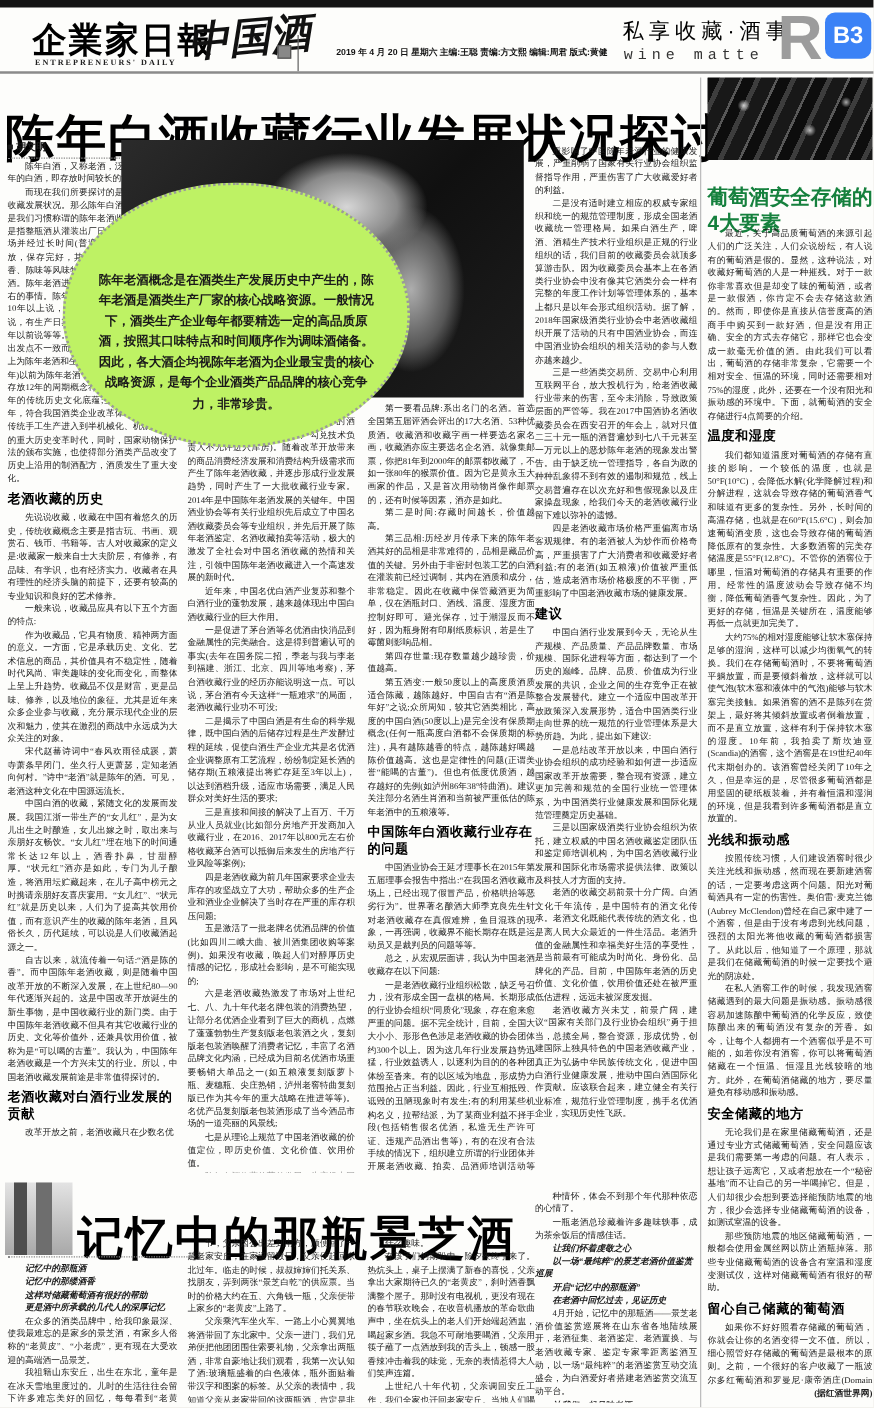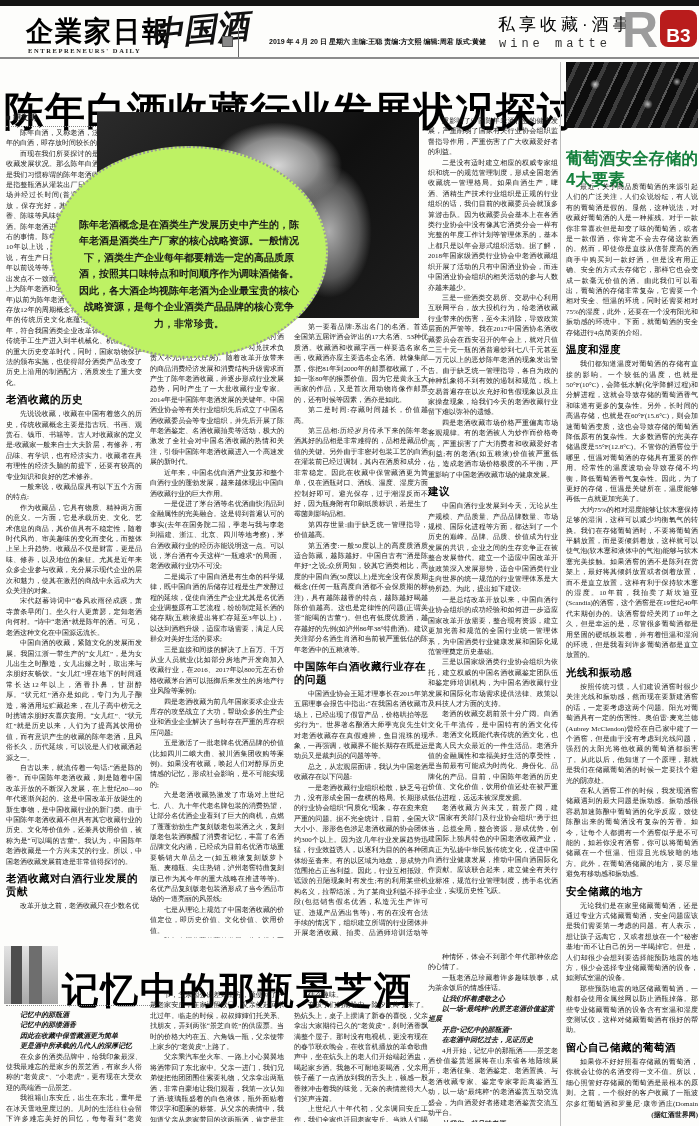--- a/index.html
+++ b/index.html
@@ -16,22 +16,22 @@
   .seal{left:222px;top:36px;width:9px;height:9px;border:1px solid #555;background:#888;}
   .logo-vline{left:238px;top:28px;width:1px;height:29px;background:#666;}
   .dateline{left:240px;top:37px;width:275px;font-size:7px;font-weight:bold;color:#111;
             font-family:"Liberation Sans",sans-serif;text-align:center;}
   .section-title{left:498px;top:13px;font-family:"Liberation Sans",sans-serif;font-weight:400;
                  font-size:17px;letter-spacing:4px;color:#000;}
   .section-en{left:499px;top:37px;font-family:"Liberation Mono","DejaVu Sans Mono",monospace;
               font-size:12px;letter-spacing:4px;color:#333;font-weight:normal;}
   .big-r{left:622px;top:5px;font-family:"Liberation Sans",sans-serif;font-weight:900;
          font-size:50px;color:#9c9c9c;line-height:50px;}
-  .page-badge{left:660px;top:10px;width:37px;height:37px;background:#b91c1c;border-radius:8px;
-              display:flex;align-items:flex-end;justify-content:center;}
+  .page-badge{left:660px;top:10px;width:37px;height:37px;background:#3b82f6;border-radius:8px;
+              display:flex;align-items:center;justify-content:center;}
   .page-badge span{font-family:"Liberation Sans",sans-serif;font-weight:900;font-size:19px;color:#fff;}
   .header-rule{left:0;top:57px;width:699px;height:2px;background:#8b8b8b;}
   
   .headline{left:4px;top:61px;width:554px;font-family:"Liberation Sans",sans-serif;font-weight:900;
             font-size:40px;letter-spacing:1px;line-height:46px;color:#000;white-space:nowrap;}
   .byline{left:6px;top:112px;width:154px;font-size:8px;font-weight:bold;
           font-family:"Liberation Sans",sans-serif;border-bottom:1px dotted #888;padding-bottom:3px;}
   .photo-main{left:97px;top:112px;width:322px;height:206px;z-index:2;
      background:
        radial-gradient(ellipse 90px 60px at 56% 26%, #d6d6d6 0%, #8a8a8a 45%, rgba(0,0,0,0) 72%),
@@ -127,21 +127,21 @@
       <p class="b-p">四是老酒收藏为前几年国家要求企业去库存的攻坚战立了大功，帮助众多的生产企业和酒业企业解决了当时存在严重的库存积压问题;</p>
       <p class="b-p">五是激活了一批老牌名优酒品牌的价值(比如四川二峨大曲、被川酒集团收购等案例)。如果没有收藏，唤起人们对醇厚历史情感的记忆，形成社会影响，是不可能实现的;</p>
       <p class="b-p">六是老酒收藏热激发了市场对上世纪七、八、九十年代老名牌包装的消费热望，让部分名优酒企业看到了巨大的商机，点燃了蓬蓬勃勃生产复刻版老包装酒之火，复刻版老包装酒唤醒了消费者记忆，丰富了名酒品牌文化内涵，已经成为目前名优酒市场重要畅销大单品之一(如五粮液复刻版萝卜瓶、麦穗瓶、尖庄热销，泸州老窖特曲复刻版已作为其今年的重大战略在推进等等)。名优产品复刻版老包装酒形成了当今酒品市场的一道亮丽的风景线;</p>
       <p class="b-p">七是从理论上规范了中国老酒收藏的价值定位，即历史价值、文化价值、饮用价值。</p>
       <p class="b-p">陈年白酒收藏的蓬勃发展，为宏扬中国酒文化、提高中国白酒的品牌高度和美誉度作出了巨大贡献，并得到了社会的普遍认可。</p>
     </div>
   <div class="abs col col-3">
       <p class="b-p">第一要看品牌:系出名门的名酒。首选全国第五届评酒会评出的17大名酒、53种优质酒。收藏酒和收藏字画一样要选名家名画，收藏酒亦应主要选名企名酒。就像集邮票，你把81年到2000年的邮票都收藏了，不如一张80年的猴票价值。因为它是黄永玉大画家的作品，又是首次用动物肖像作邮票的，还有时候等因素，酒亦是如此。</p>
       <p class="b-p">第二是时间:存藏时间越长，价值越高。</p>
       <p class="b-p">第三品相:历经岁月传承下来的陈年老酒其好的品相是非常难得的，品相是藏品价值的关键。另外由于非密封包装工艺的白酒在灌装前已经过调制，其内在酒质和成分，非常稳定。因此在收藏中保管藏酒更为简单，仅在酒瓶封口、酒线、温度、湿度方面控制好即可。避光保存，过于潮湿反而不好，因为瓶身附有印刷纸质标识，若是生了霉菌则影响品相。</p>
-      <p class="b-p">第四存世量:由于缺乏统一管理指导，价值越高。</p>
+      <p class="b-p">第四存世量:现存数量越少越珍贵，价值越高。</p>
       <p class="b-p">第五酒变:一般50度以上的高度质酒质适合陈藏，越陈越好。中国自古有“酒是陈年好”之说;众所周知，较其它酒类相比，高度的中国白酒(50度以上)是完全没有保质期概念(任何一瓶高度白酒都不会保质期的标注)，具有越陈越香的特点，越陈越好喝越陈价值越高。这也是定律性的问题(正谓美誉“能喝的古董”)。但也有低度优质酒，越存越好的先例(如泸州86年38°特曲酒)。建议关注部分名酒生肖酒和当前被严重低估的陈年老酒中的五粮液等。</p>
       <h3 class="b-h">中国陈年白酒收藏行业存在的问题</h3>
       <p class="b-p">中国酒业协会王延才理事长在2015年第五届理事会报告中指出:“在我国名酒收藏市场上，已经出现了假冒产品，价格哄抬等恶劣行为”。世界著名酿酒大师季克良先生针对老酒收藏存在真假难辨，鱼目混珠的现象，一再强调，收藏界不能长期存在既是运动员又是裁判员的问题等等。</p>
       <p class="b-p">总之，从宏观层面讲，我认为中国老酒收藏存在以下问题:</p>
       <p class="b-p">一是老酒收藏行业组织松散，缺乏号召力，没有形成全国一盘棋的格局。长期形成的行业协会组织“同质化”现象，存在愈来愈严重的问题。据不完全统计，目前，全国大大小小、形形色色涉足老酒收藏的协会团体约300个以上。因为这几年行业发展趋势迅猛，行业效益诱人，以逐利为目的的各种团体纷至沓来。有的以区域为地盘，形成势力范围抢占正当利益。因此，行业互相抵毁、诋毁的丑陋现象时有发生;有的利用某些机构名义，拉帮结派，为了某商业利益不择手段(包括销售假名优酒，私造无生产许可证、违规产品酒出售等)，有的在没有合法手续的情况下，组织建立所谓的行业团体并开展老酒收藏、拍卖、品酒师培训活动等等。整个行业充斥着比当年更加严峻的乱象。这些非法的、不规范的行为严</p>
     </div>
   <div class="abs col col-4">
       <p class="b-p">重影响了中国陈年老酒行业的健康发展，严重削弱了国家有关行业协会组织监督指导作用，严重伤害了广大收藏爱好者的利益。</p>
       <p class="b-p">二是没有适时建立相应的权威专家组织和统一的规范管理制度，形成全国老酒收藏统一管理格局。如果白酒生产，啤酒、酒精生产技术行业组织是正规的行业组织的话，我们目前的收藏委员会就顶多算游击队。因为收藏委员会基本上在各酒类行业协会中没有像其它酒类分会一样有完整的年度工作计划等管理体系的，基本上都只是以年会形式组织活动。据了解，2018年国家级酒类行业协会中老酒收藏组织开展了活动的只有中国酒业协会，而连中国酒业协会组织的相关活动的参与人数亦越来越少。</p>
       <p class="b-p">三是一些酒类交易所、交易中心利用互联网平台，放大投机行为，给老酒收藏行业带来的伤害，至今未消除，导致政策层面的严管等。我在2017中国酒协名酒收藏委员会在西安召开的年会上，就对只值二三十元一瓶的酒普遍炒到七八千元甚至一万元以上的恶炒陈年老酒的现象发出警告。由于缺乏统一管理指导，各自为政的种种乱象得不到有效的遏制和规范，线上交易普遍存在以次充好和售假现象以及庄家操盘现象，给我们今天的老酒收藏行业留下难以弥补的遗憾。</p>
@@ -172,21 +172,21 @@
       <p class="b-p">如果你不好好照看存储藏的葡萄酒，你就会让你的名酒变得一文不值。所以，细心照管好存储藏的葡萄酒是最根本的原则。之前，一个很好的客户收藏了一瓶波尔多红葡萄酒和罗曼尼·康帝酒庄(Domain de La Romanee-Conti)的葡萄酒，由于他精心照管，葡萄酒得到良好的储藏。多年以后，他的葡萄酒在拍卖会上拍得130万美元。由此，我们可以看出，储藏葡萄酒也是一种投资。</p>
     </div>
   <div class="abs s-credit">(据红酒世界网)</div>
 
   <div class="abs photo-bottle"></div>
   <h1 class="abs b-headline">记忆中的那瓶景芝酒</h1>
   <div class="abs b-byline">■ 孙晓琳</div>
   <div class="abs col bcol-1">
       <p class="b-i">记忆中的那瓶酒</p>
       <p class="b-i">记忆中的那缕酒香</p>
-      <p class="b-i">因此在收藏中保管藏酒更为简单</p>
+      <p class="b-i">这样对储藏葡萄酒有很好的帮助</p>
       <p class="b-i">更是酒中所承载的几代人的深厚记忆</p>
       <p class="b-p">在众多的酒类品牌中，给我印象最深、使我最难忘的是家乡的景芝酒，有家乡人俗称的“老黄皮”、“小老虎”，更有现在大受欢迎的高端酒一品景芝。</p>
       <p class="b-p">我祖籍山东安丘，出生在东北，童年是在冰天雪地里度过的。儿时的生活往往会留下许多难忘美好的回忆，每每看到“老黄皮”酒，总会勾起我对往事的回忆。</p>
     </div>
   <div class="abs col bcol-2">
       <p class="b-p">节，父亲因公出差到南方，顺便回了一趟老家安丘，在家逗留数日，父亲便赶回东北过年。临走的时候，叔叔婶婶们托关系、找朋友，弄到两张“景芝白乾”的供应票。当时的价格大约在五、六角钱一瓶，父亲便带上家乡的“老黄皮”上路了。</p>
       <p class="b-p">父亲乘汽车坐火车、一路上小心翼翼地将酒带回了东北家中。父亲一进门，我们兄弟便把他团团围住索要礼物，父亲拿出两瓶酒，非常自豪地让我们观看，我第一次认知了酒:玻璃瓶盛着的白色液体，瓶外面贴着带汉字和图案的标签。从父亲的表情中，我知道父亲从老家带回的这两瓶酒，肯定是非常珍贵、好喝的东西。不懂事的我吵闹着要开瓶尝尝味道，父亲却严肃地说，只有到除夕夜全家团聚时才能开封，于是将酒放在了橱柜里。</p>
     </div>
   <div class="abs col bcol-3">
       <p class="b-p">什么趣味。</p>

